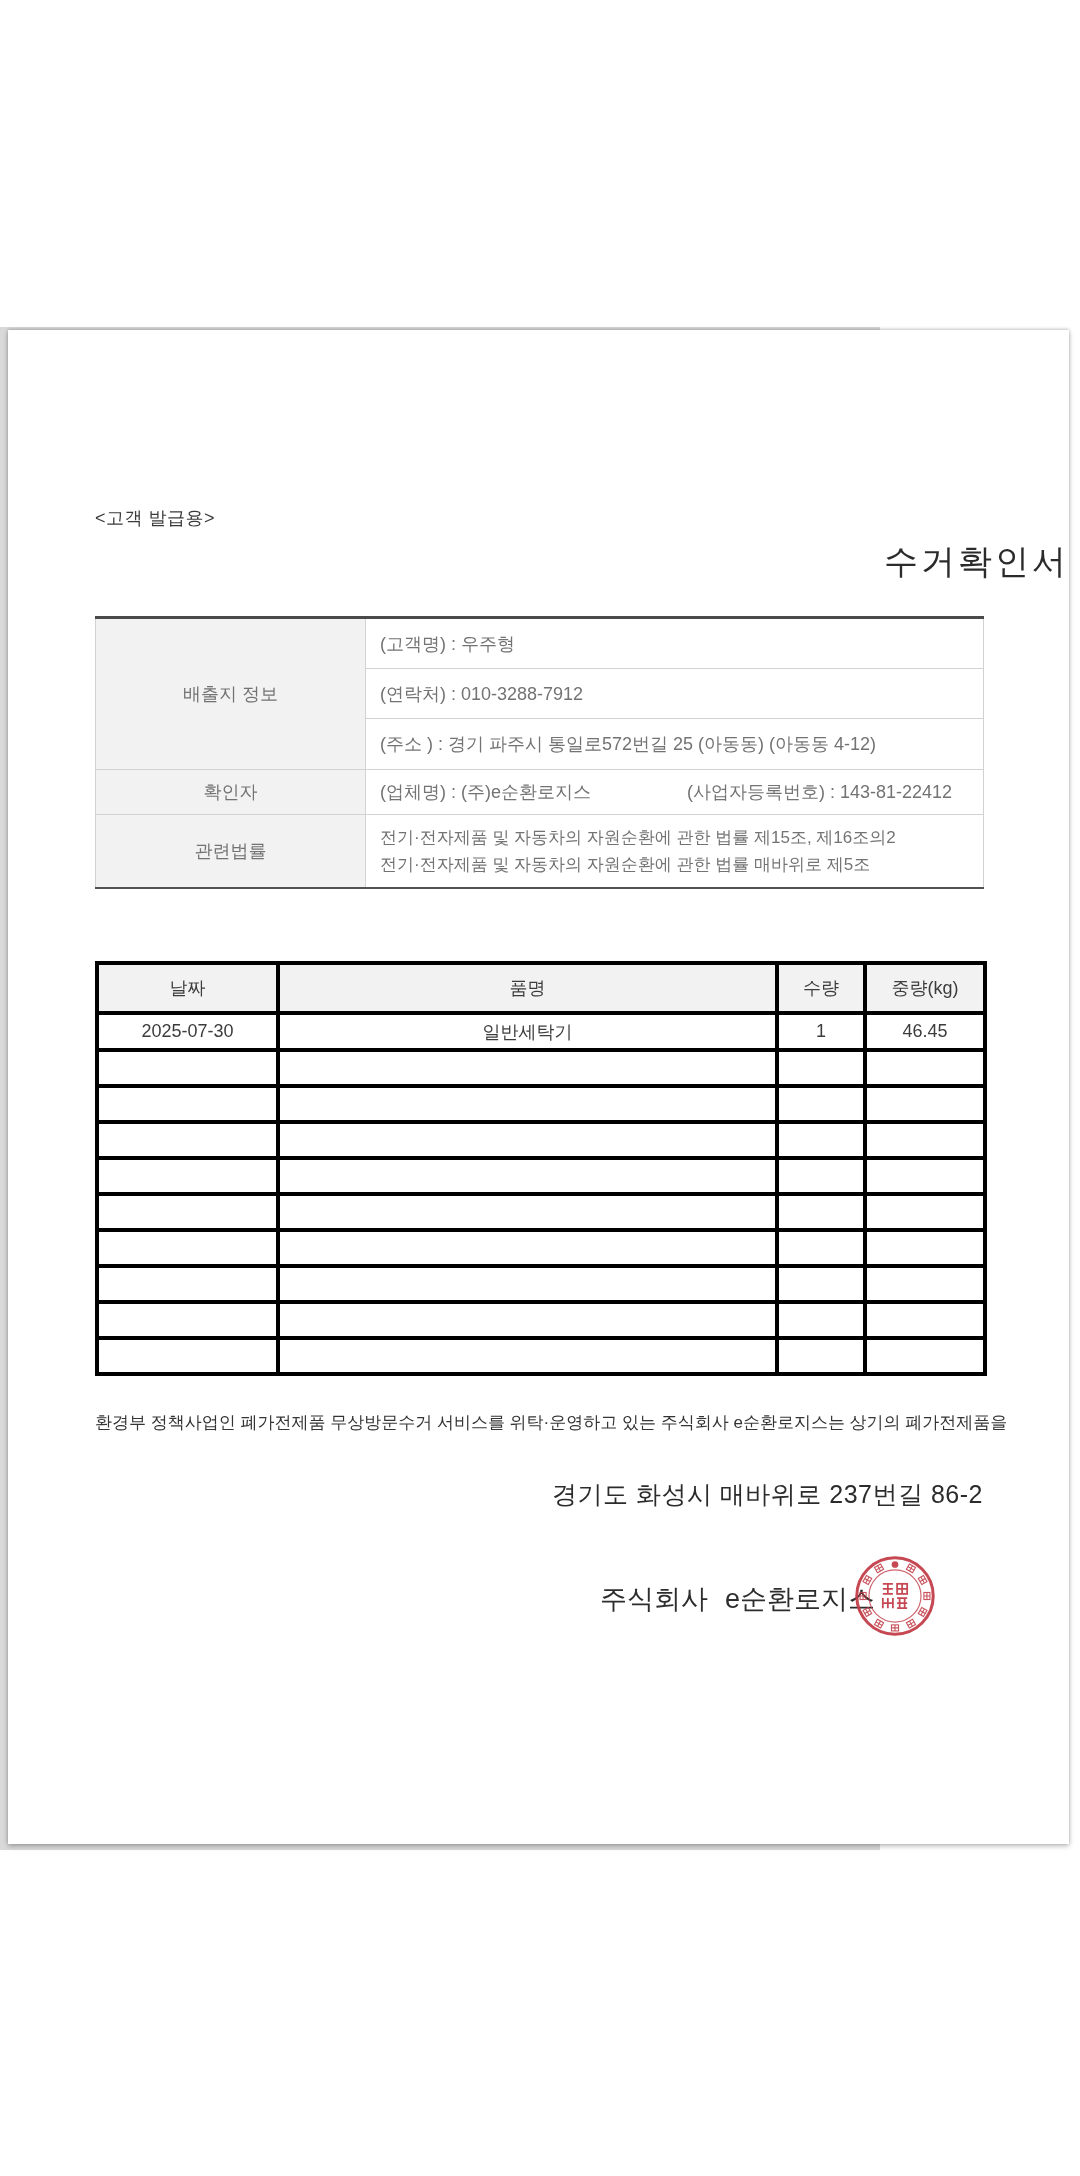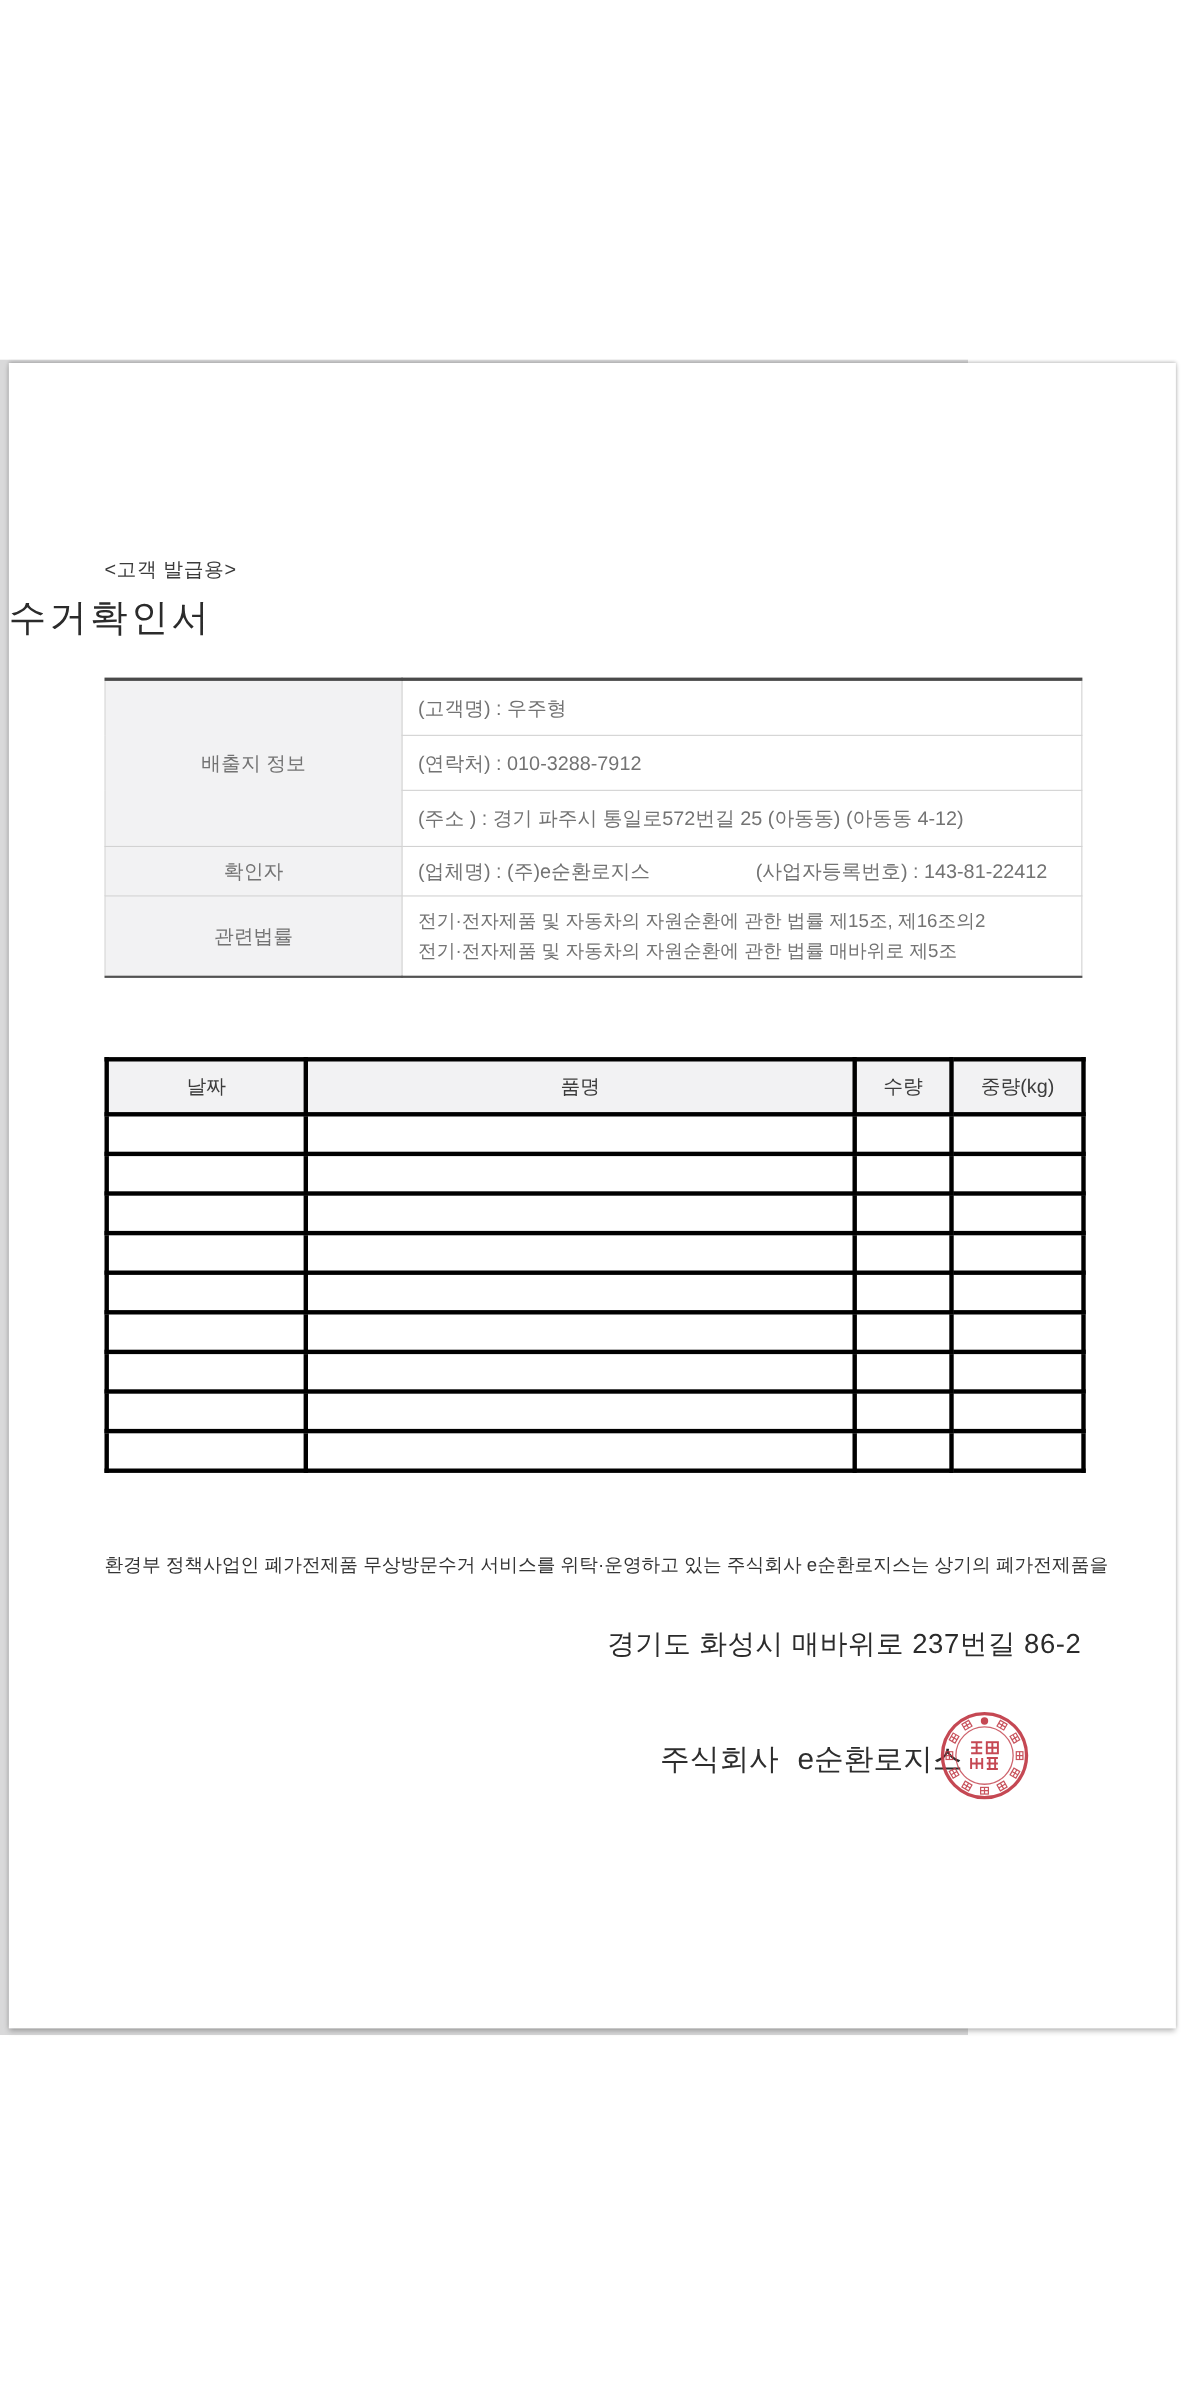--- a/index.html
+++ b/index.html
@@ -6,21 +6,21 @@
   body{
     width:1080px;height:2176px;position:relative;background:#ffffff;
     font-family:"Liberation Sans","DejaVu Sans",sans-serif;color:#333;
   }
   .viewer{position:absolute;top:327px;left:0;width:880px;height:1523px;background:#d9d9da;}
   .page{
     position:absolute;top:3px;left:8px;width:1061px;height:1514px;background:#ffffff;
     box-shadow:0 2px 5px rgba(0,0,0,.28), 0 -1px 3px rgba(0,0,0,.18);
   }
   .issue{position:absolute;left:87px;top:176px;font-size:18px;color:#3a3a3a;letter-spacing:.5px;}
-  .title{position:absolute;left:0;top:209px;width:100%;text-align:left;font-size:34px;color:#2b2b2b;letter-spacing:3px;}
+  .title{position:absolute;left:0;top:209px;width:100%;text-align:right;font-size:34px;color:#2b2b2b;letter-spacing:3px;}
   table{border-collapse:collapse;table-layout:fixed;}
   
   .info{position:absolute;left:87px;top:286px;width:888px;border-top:3px solid #4a4a4a;border-bottom:2px solid #525252;}
   .info td{border:1px solid #d2d2d2;font-size:18px;color:#737373;vertical-align:middle;}
   .info td.hd{background:#f2f2f3;text-align:center;}
   .info td.val{padding-left:14px;position:relative;}
   .info tr.r1{height:51px}.info tr.r2{height:50px}.info tr.r3{height:51px}.info tr.r4{height:45px}.info tr.r5{height:73px}
   .biz{position:absolute;left:321px;top:50%;transform:translateY(-50%);white-space:nowrap;}
   .law div{line-height:27px;font-size:17px;white-space:nowrap;}
   .section-title{position:absolute;left:0;top:582px;width:100%;text-align:center;font-size:24px;color:#2f2f2f;letter-spacing:1px;}
@@ -89,20 +89,26 @@
         </colgroup>
       <thead>
         <tr>
           <th>날짜</th>
           <th>품명</th>
           <th>수량</th>
           <th>중량(kg)</th>
         </tr>
       </thead>
       <tbody>
+        <tr class="data">
+          <td>2025-07-30</td>
+          <td>일반세탁기</td>
+          <td>1</td>
+          <td>46.45</td>
+        </tr>
         <tr class="empty">
             <td></td>
             <td></td>
             <td></td>
             <td></td>
           </tr>
         <tr class="empty">
             <td></td>
             <td></td>
             <td></td>

